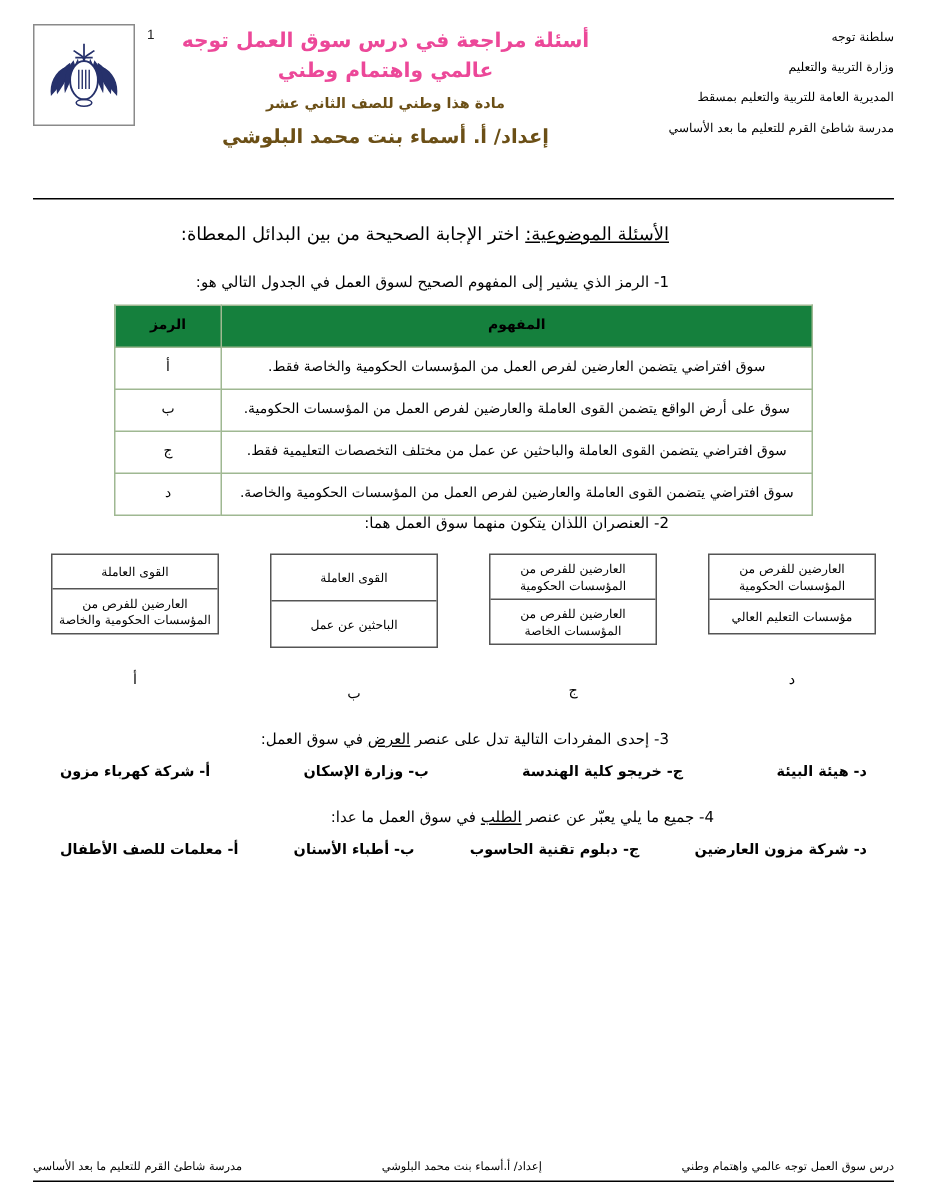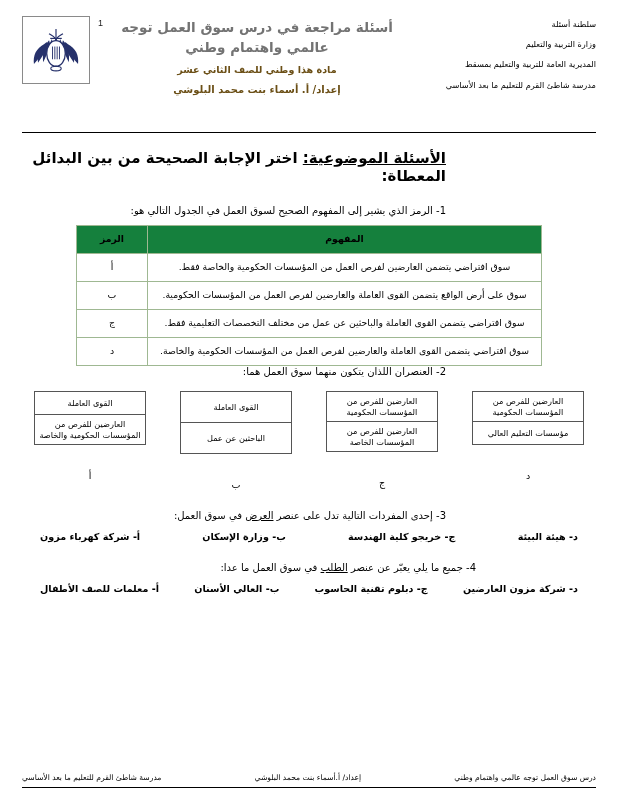--- a/index.html
+++ b/index.html
@@ -48,36 +48,36 @@
   .school-block div {
     margin-bottom: 12px;
     white-space: nowrap;
   }
   .title-block {
     flex: 1 1 auto;
     text-align: center;
     padding-top: 4px;
   }
   .title-main {
-    color: #737373;
+    color: #ec4899;
     font-weight: bold;
     font-size: 13.5px;
     line-height: 1.45;
   }
   .title-sub {
     color: #6b4f16;
     font-weight: bold;
     font-size: 9.6px;
     margin-top: 6px;
     line-height: 1.5;
   }
   .title-author {
     color: #6b4f16;
     font-weight: bold;
-    font-size: 10px;
+    font-size: 13px;
     margin-top: 6px;
   }
   .logo-wrap {
     flex: 0 0 auto;
     width: 92px;
     display: flex;
     flex-direction: row-reverse;
     align-items: flex-start;
     padding-top: 2px;
   }
@@ -99,22 +99,22 @@
     font-family: "Liberation Sans", sans-serif;
   }
 
   
   .content {
     margin: 0 22px;
     padding-top: 16px;
     text-align: right;
   }
   .section-head {
-    font-size: 15px;
-    font-weight: bold;
+    font-size: 12px;
+    font-weight: normal;
     margin-bottom: 20px;
     padding-right: 150px;
   }
   .section-head .u { text-decoration: underline; }
 
   .q-line {
     font-size: 10px;
     margin-bottom: 9px;
     padding-right: 150px;
     white-space: nowrap;
@@ -231,21 +231,21 @@
 </style>
 </head>
 <body>
 
 <div class="page">
 
   <div class="header">
     <div class="header-inner">
 
       <div class="school-block">
-        <div>سلطنة أسئلة</div>
+        <div>سلطنة توجه</div>
         <div>وزارة التربية والتعليم</div>
         <div>المديرية العامة للتربية والتعليم بمسقط</div>
         <div>مدرسة شاطئ القرم للتعليم ما بعد الأساسي</div>
       </div>
 
       <div class="title-block">
         <div class="title-main">
           <div>أسئلة مراجعة في درس سوق العمل توجه</div>
           <div>عالمي واهتمام وطني</div>
         </div>
@@ -392,21 +392,21 @@
     <div class="q-line indent-less">
       <span>4-</span>
       <span>جميع ما يلي يعبّر عن عنصر </span>
       <span class="u">الطلب</span>
       <span> في سوق العمل ما عدا:</span>
     </div>
 
     <div class="ans-row">
       <span class="ans">د- شركة مزون العارضين</span>
       <span class="ans">ج- دبلوم تقنية الحاسوب</span>
-      <span class="ans">ب- العالي الأسنان</span>
+      <span class="ans">ب- أطباء الأسنان</span>
       <span class="ans">أ- معلمات للصف الأطفال</span>
     </div>
 
   </div>
 
   <div class="footer">
     <div class="footer-inner">
       <div>درس سوق العمل توجه عالمي واهتمام وطني</div>
       <div>إعداد/ أ.أسماء بنت محمد البلوشي</div>
       <div>مدرسة شاطئ القرم للتعليم ما بعد الأساسي</div>

